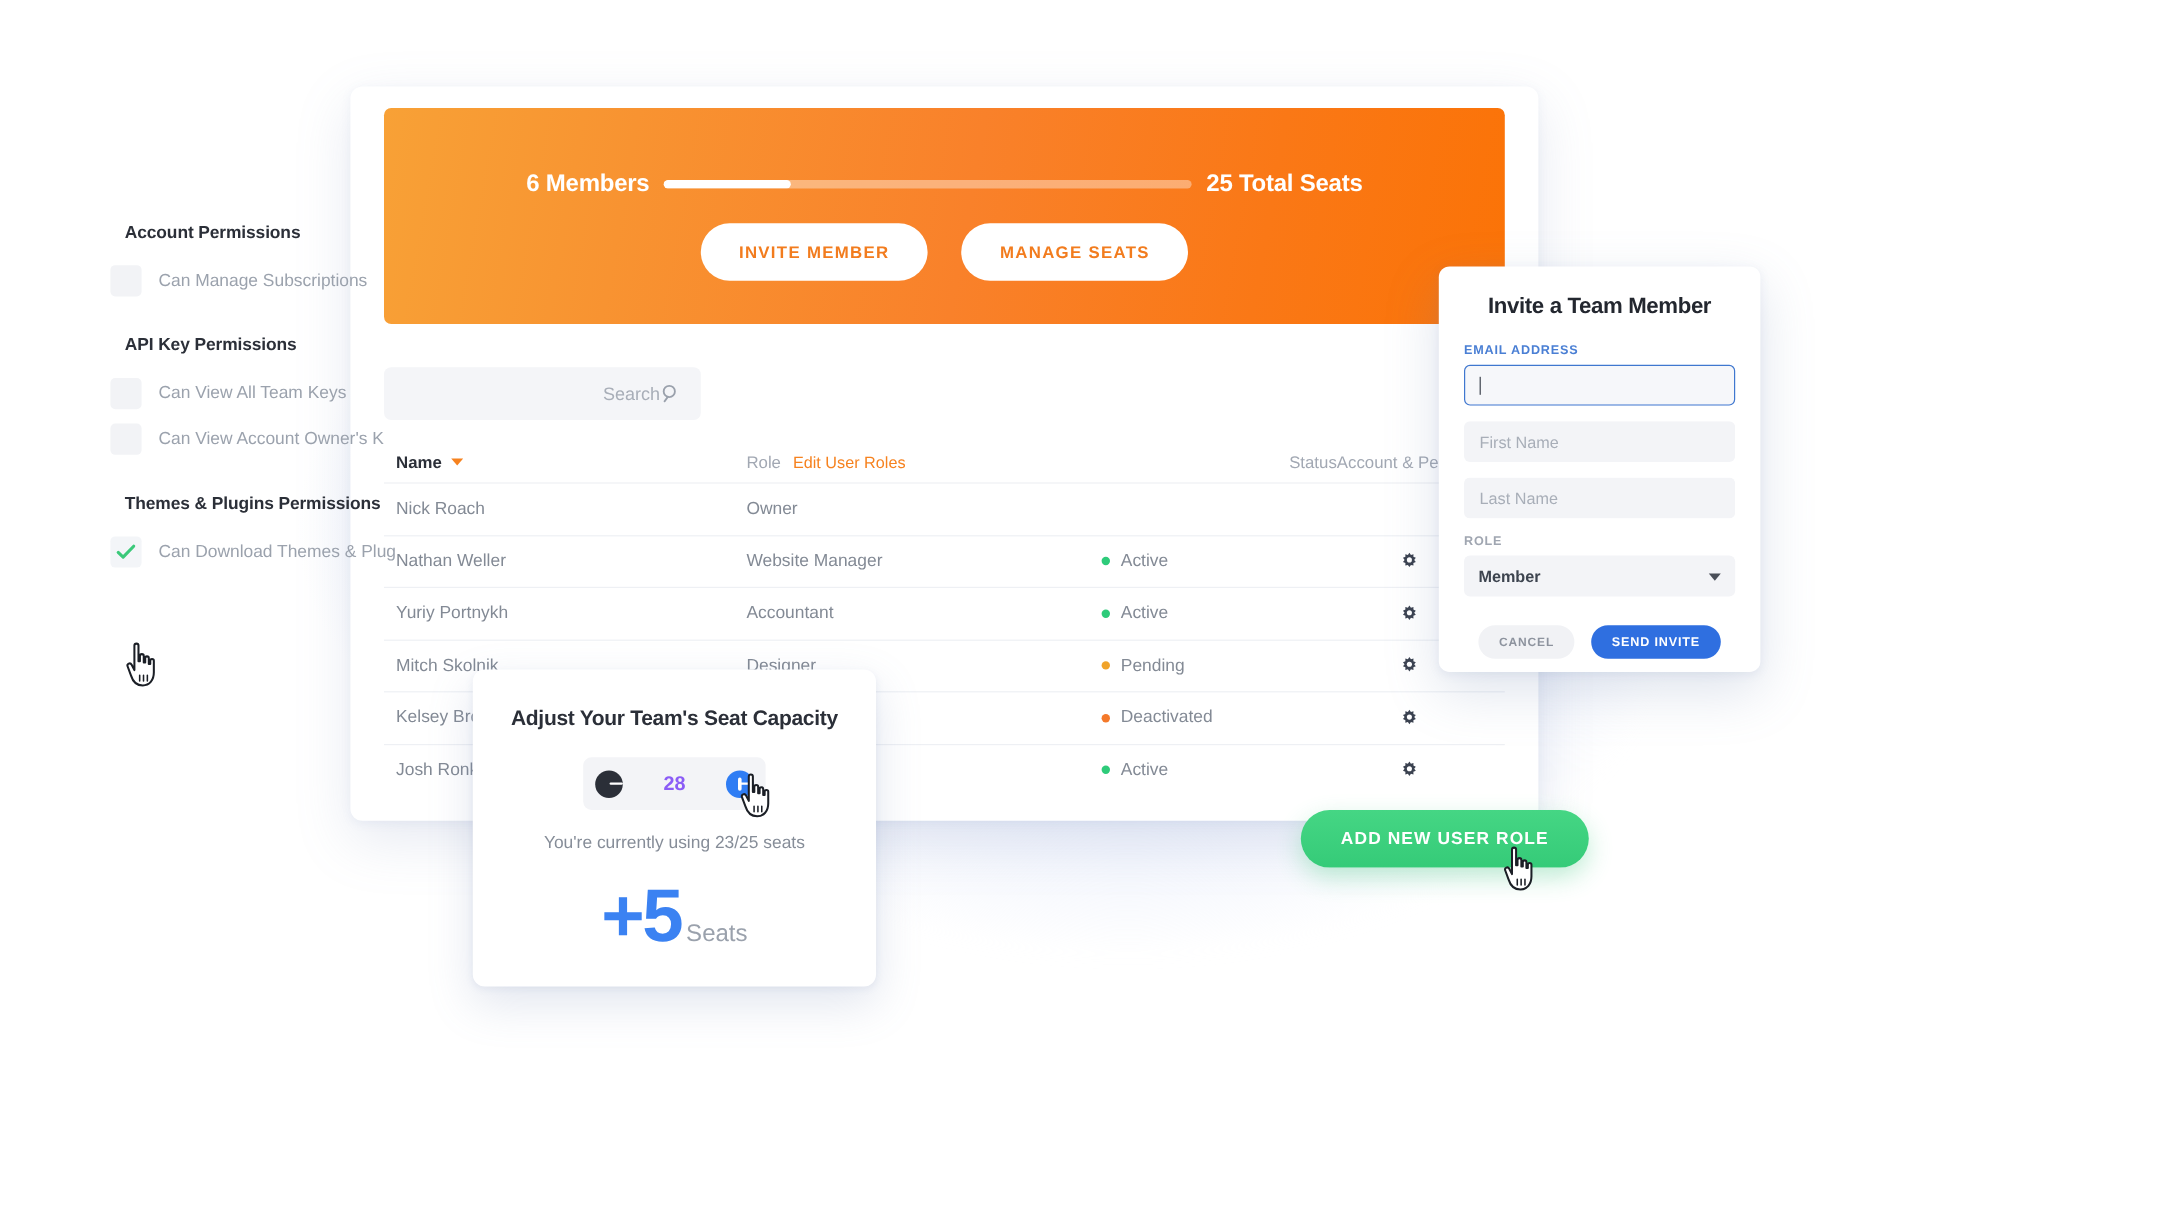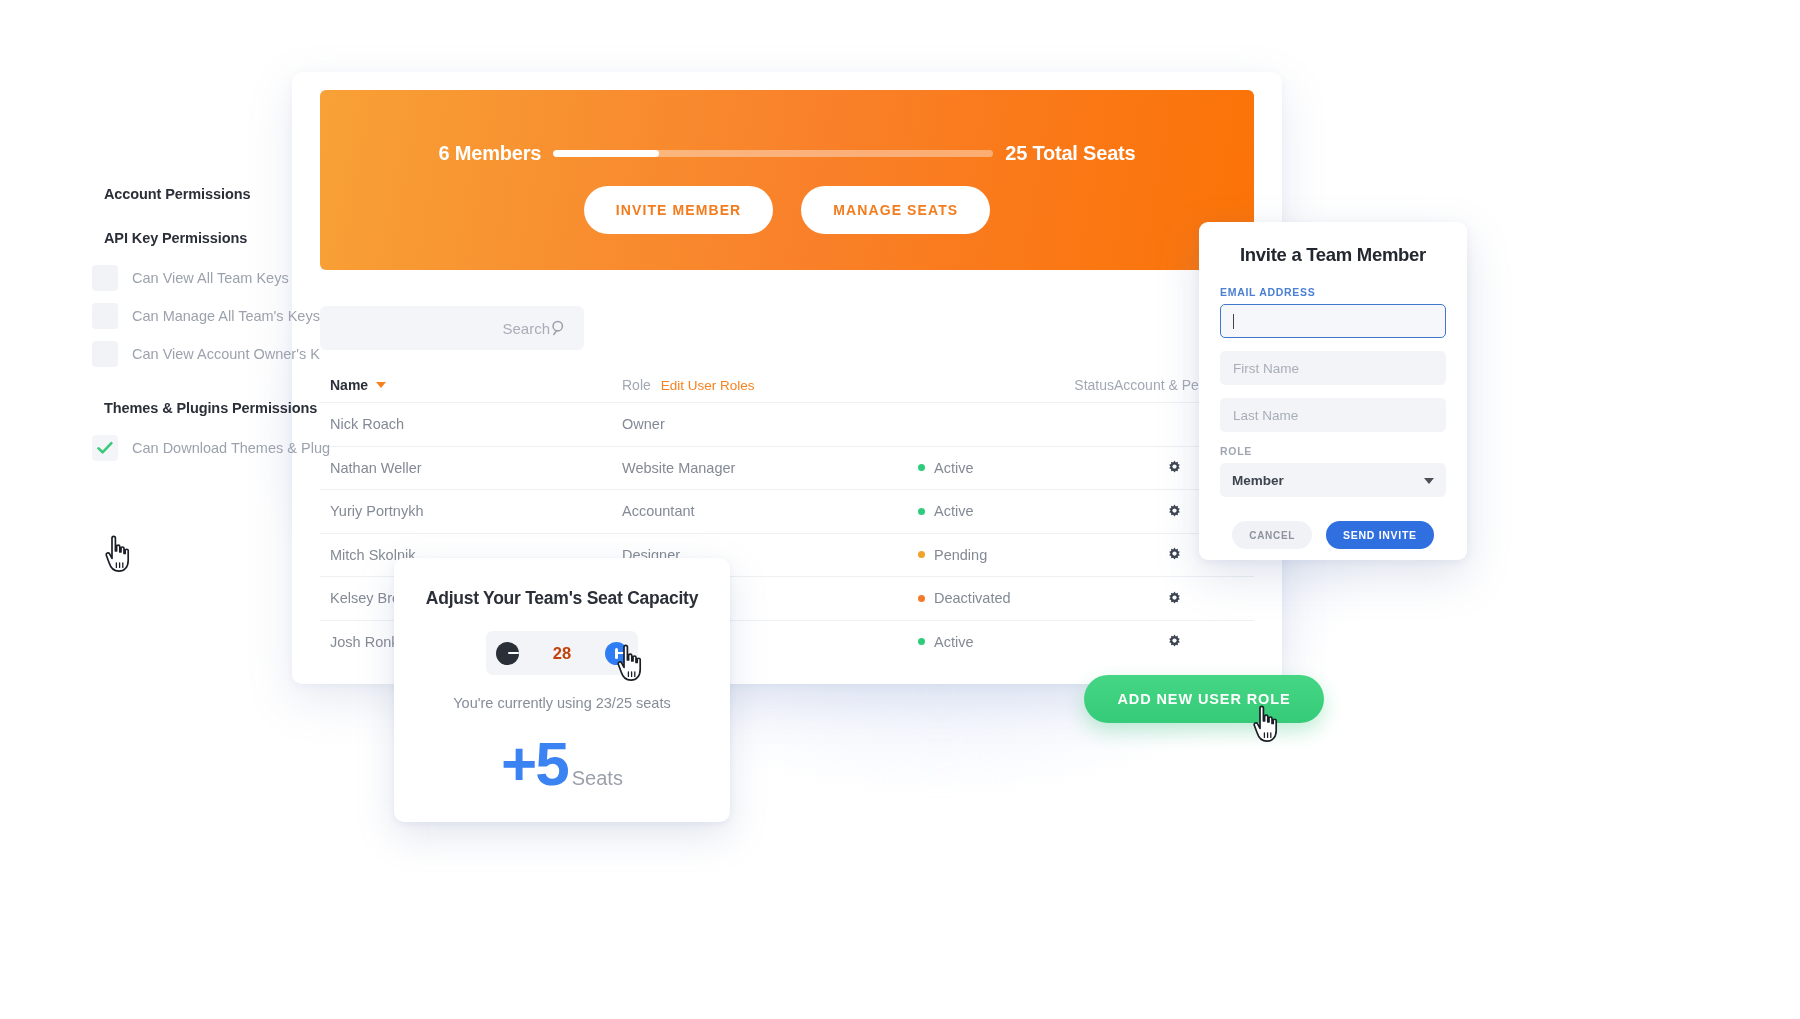--- a/index.html
+++ b/index.html
@@ -258,21 +258,21 @@
     flex: 0 0 23px;
   }
   .step-minus { background: #2b2f38; }
   .step-plus { background: #2f7df4; }
   .step-glyph { width: 11px; height: 2.2px; background: #fff; border-radius: 2px; position: absolute; }
   .step-inner { position: relative; width: 11px; height: 11px; }
   .step-glyph.v { width: 2.2px; height: 11px; }
   .step-value {
     font-size: 16.5px;
     font-weight: bold;
-    color: #c2410c;
+    color: #8b5cf6;
   }
   .seat-note {
     margin-top: 20px;
     font-size: 14.5px;
     color: #868d98;
   }
   .seat-delta {
     margin-top: 22px;
     display: flex;
     align-items: baseline;
@@ -422,31 +422,31 @@
 </head>
 <body>
 
 <div class="bg-glow"></div>
 <div class="bg-glow2"></div>
 
 <div class="perm-panel">
 
   <div class="perm-group">
     <div class="perm-title">Account Permissions</div>
+    <div class="perm-row">
+      <div class="perm-box"></div>
+      <div class="perm-label">Can Manage Subscriptions</div>
+    </div>
   </div>
 
   <div class="perm-group">
     <div class="perm-title">API Key Permissions</div>
     <div class="perm-row">
       <div class="perm-box"></div>
       <div class="perm-label">Can View All Team Keys</div>
-    </div>
-    <div class="perm-row">
-      <div class="perm-box"></div>
-      <div class="perm-label">Can Manage All Team's Keys</div>
     </div>
     <div class="perm-row">
       <div class="perm-box"></div>
       <div class="perm-label">Can View Account Owner's K</div>
     </div>
   </div>
 
   <div class="perm-group">
     <div class="perm-title">Themes &amp; Plugins Permissions</div>
     <div class="perm-row checked">

